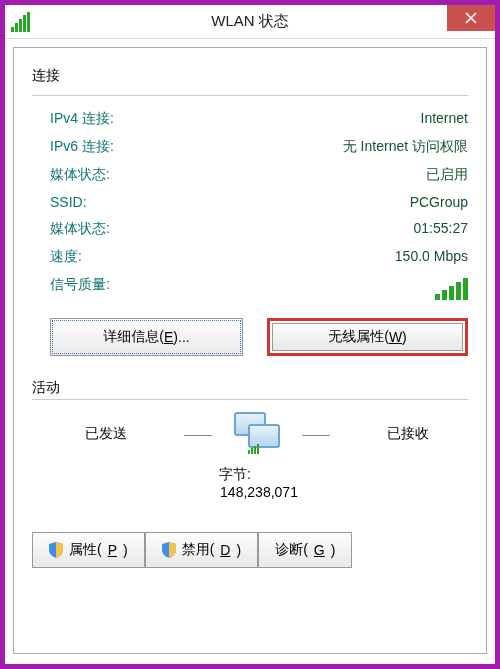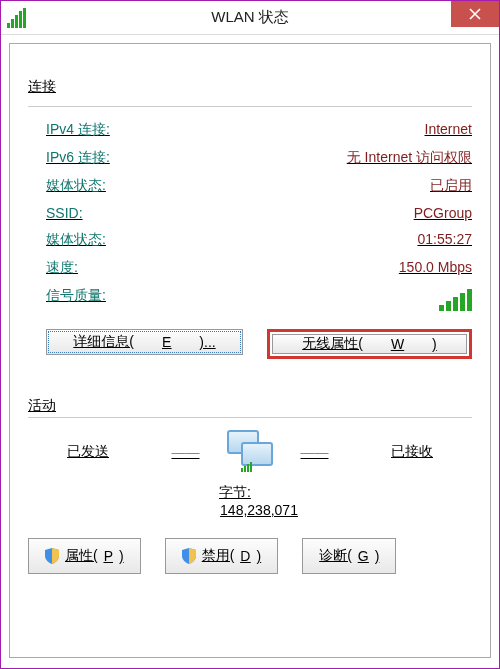--- a/index.html
+++ b/index.html
@@ -9,25 +9,24 @@
     width: 500px;
     height: 669px;
     font-family: "Microsoft YaHei", "Segoe UI", Tahoma, sans-serif;
     font-size: 14px;
     color: #000;
     background: #fff;
   }
   .window {
     width: 500px;
     height: 669px;
-    border: 1px solid #a21caf;
+    border: 5px solid #a21caf;
     background: #fff;
     display: flex;
     flex-direction: column;
-    text-decoration: underline;
   }
   .titlebar {
     height: 34px;
     background: #fff;
     border-bottom: 1px solid #ddd;
     display: flex;
     align-items: center;
     position: relative;
   }
   .titlebar .sig-icon {
@@ -88,81 +87,80 @@
   .panel {
     flex: 1;
     border: 1px solid #aaa;
     padding: 14px 18px;
     display: flex;
     flex-direction: column;
     gap: 6px;
   }
   .section-head {
     font-size: 14px;
-    margin-top: 20px;
+    margin-top: 5px;
     margin-bottom: 2px;
   }
   .hr {
     border: none;
     border-top: 1px solid #ccc;
     margin: 2px 0 6px 0;
   }
   .row {
     display: flex;
     justify-content: space-between;
     padding: 2px 0 2px 18px;
     font-size: 14px;
   }
   .row .label { color: #0f766e; }
-  .row .value { color: #7f1d1d; }
+  .row .value { color: #14532d; }
   .sigbars {
     display: flex;
     align-items: flex-end;
     gap: 2px;
     height: 24px;
   }
   .sigbars span {
     width: 5px;
     background: #26a527;
     display: inline-block;
   }
   .btnrow {
     display: flex;
     gap: 24px;
     margin: 10px 0 6px 18px;
   }
   .btn {
     flex: 1;
-    height: 26px;
+    height: 38px;
     border: 1px solid #999;
     background: linear-gradient(#fdfdfd, #e8e8e8);
     display: flex;
     align-items: center;
     justify-content: center;
     font-size: 14px;
     cursor: pointer;
-    gap: 28px;
   }
   .btn.dashed {
     outline: 1px dotted #3a7bbf;
     outline-offset: -3px;
   }
   .btn u { text-decoration: underline; }
   .highlight-box {
     border: 3px solid #d23630;
     padding: 2px;
   }
   .activity {
     margin-top: 6px;
   }
   .act-graphic {
     display: flex;
     align-items: center;
-    justify-content: space-between;
-    gap: 12px;
+    justify-content: flex-end;
+    gap: 18px;
     padding: 6px 0 6px 0;
   }
   .act-label { font-size: 14px; width: 120px; text-align: center; }
   .dash { color: #888; letter-spacing: 0; }
   .monitors {
     width: 54px;
     height: 44px;
     position: relative;
   }
   .mon {
@@ -192,22 +190,22 @@
   .bytes-row {
     display: flex;
     align-items: center;
     padding: 4px 0 4px 18px;
     flex-direction: column;
   }
   .bytes-row .lbl { width: 80px; }
   .bytes-row .val { flex: 1; text-align: center; }
   .bottom-buttons {
     display: flex;
-    gap: 24px;
-    margin-top: 10px;
+    gap: 0;
+    margin-top: 22px;
   }
   .bbtn {
     height: 36px;
     padding: 0 16px;
     border: 1px solid #999;
     background: linear-gradient(#fdfdfd, #e8e8e8);
     display: flex;
     align-items: center;
     gap: 6px;
     font-size: 14px;

